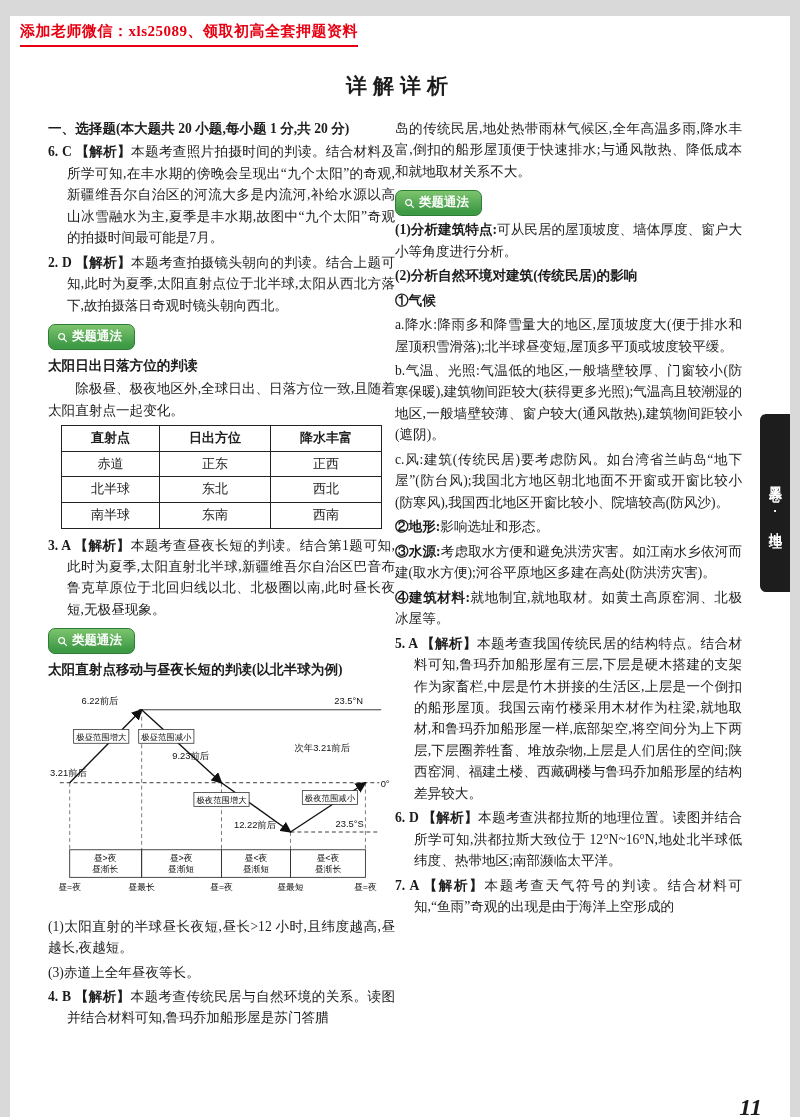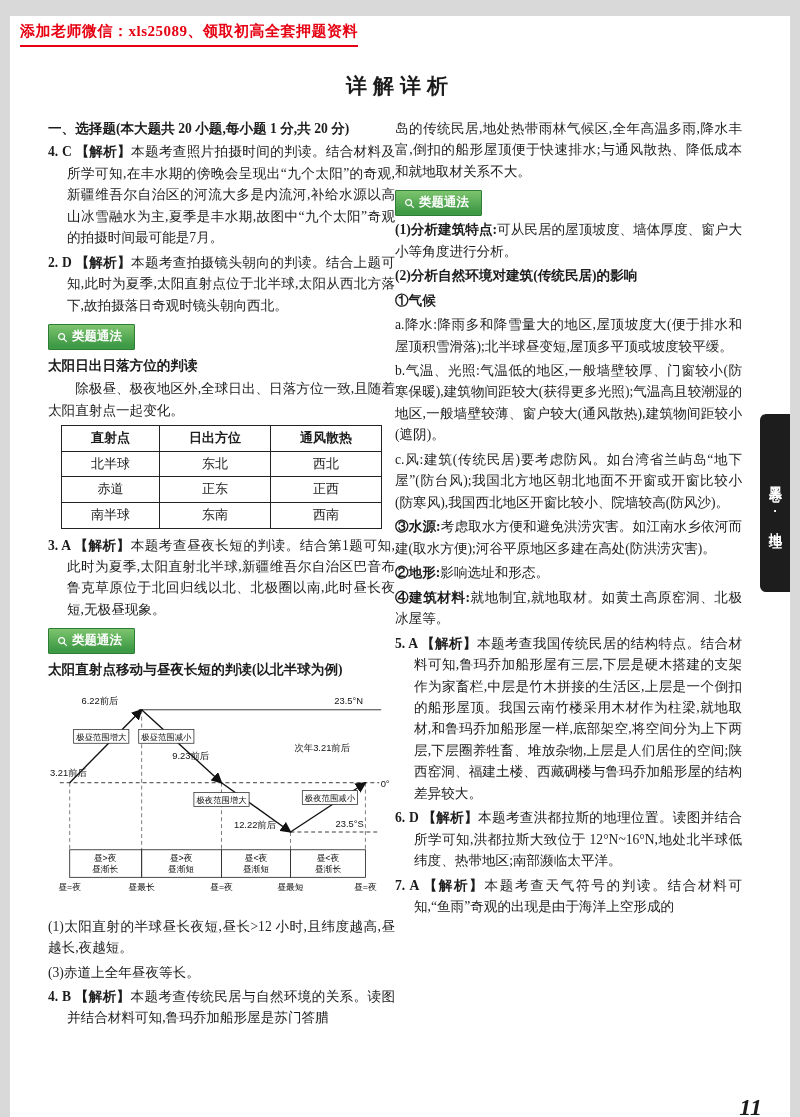--- a/index.html
+++ b/index.html
@@ -10,21 +10,21 @@
   .title{position:absolute;top:56px;left:0;right:0;text-align:center;font-size:21px;font-weight:700;letter-spacing:6px;}
   .columns{position:absolute;top:102px;left:38px;width:714px;display:flex;}
   .col{width:347px;font-size:13.6px;line-height:1.58;text-align:justify;}
   .col p{margin:0 0 3px 0;}
   .b{font-weight:700;}
   .sect{font-weight:700;margin-bottom:2px;}
   .hang{padding-left:19px;text-indent:-19px;}
   .indent2{text-indent:2em;}
   .subhead{font-weight:700;margin:2px 0;}
   .badge{display:inline-flex;align-items:center;gap:4px;margin:5px 0 3px 0;padding:2px 12px 2px 8px;
-         background:linear-gradient(180deg,#7dc46e 0%,#3f9a46 85%);border:1px solid #2e7d36;border-radius:1px;
+         background:linear-gradient(180deg,#7dc46e 0%,#3f9a46 85%);border:1px solid #2e7d36;border-radius:7px;
          color:#fff;font-weight:700;font-size:12.5px;font-family:"Liberation Sans","DejaVu Sans",sans-serif;}
   table.dirs{border-collapse:collapse;margin:4px auto 6px auto;}
   table.dirs th,table.dirs td{border:1px solid #222;padding:2px 29px;text-align:center;font-size:13px;}
   table.dirs th{font-weight:700;}
   .diag{display:block;margin:3px 0 4px 0;}
   .diag text{font-family:"Liberation Sans","DejaVu Sans",sans-serif;font-size:9.5px;fill:#111;}
   .diag .sm{font-size:8.5px;}
   .diag .cellt{font-size:9px;}
   .diag .ln{stroke:#222;stroke-width:0.9;fill:none;}
   .diag .dash{stroke-dasharray:4 3;}
@@ -46,51 +46,51 @@
   <div class="notice">添加老师微信：xls25089、领取初高全套押题资料</div>
 
   <div class="title">详解详析</div>
 
   <div class="columns">
 
     <div class="col">
 
       <div class="sect">一、选择题(本大题共 20 小题,每小题 1 分,共 20 分)</div>
 
-      <p class="hang"><span class="b">4. C 【解析】</span><span>本题考查照片拍摄时间的判读。结合材料及所学可知,在丰水期的傍晚会呈现出“九个太阳”的奇观,新疆维吾尔自治区的河流大多是内流河,补给水源以高山冰雪融水为主,夏季是丰水期,故图中“九个太阳”奇观的拍摄时间最可能是7月。</span></p>
+      <p class="hang"><span class="b">6. C 【解析】</span><span>本题考查照片拍摄时间的判读。结合材料及所学可知,在丰水期的傍晚会呈现出“九个太阳”的奇观,新疆维吾尔自治区的河流大多是内流河,补给水源以高山冰雪融水为主,夏季是丰水期,故图中“九个太阳”奇观的拍摄时间最可能是7月。</span></p>
 
       <p class="hang"><span class="b">2. D 【解析】</span><span>本题考查拍摄镜头朝向的判读。结合上题可知,此时为夏季,太阳直射点位于北半球,太阳从西北方落下,故拍摄落日奇观时镜头朝向西北。</span></p>
 
       <div class="badge">
         <svg width="11" height="11" viewBox="0 0 24 24">
             <circle cx="10" cy="10" r="6.5" fill="none" stroke="#fff" stroke-width="2.6"></circle>
             <line x1="15" y1="15" x2="21.5" y2="21.5" stroke="#fff" stroke-width="2.6"></line>
           </svg>
         <span>类题通法</span>
       </div>
 
       <div class="subhead">太阳日出日落方位的判读</div>
       <p class="indent2">除极昼、极夜地区外,全球日出、日落方位一致,且随着太阳直射点一起变化。</p>
 
       <table class="dirs">
         <tbody>
             <tr>
           <th>直射点</th>
           <th>日出方位</th>
-          <th>通风散热</th>
+          <th>降水丰富</th>
+        </tr>
+        <tr>
+          <td>赤道</td>
+          <td>正东</td>
+          <td>正西</td>
         </tr>
         <tr>
           <td>北半球</td>
           <td>东北</td>
           <td>西北</td>
-        </tr>
-        <tr>
-          <td>赤道</td>
-          <td>正东</td>
-          <td>正西</td>
         </tr>
         <tr>
           <td>南半球</td>
           <td>东南</td>
           <td>西南</td>
         </tr>
       </tbody>
         </table>
 
       <p class="hang"><span class="b">3. A 【解析】</span><span>本题考查昼夜长短的判读。结合第1题可知,此时为夏季,太阳直射北半球,新疆维吾尔自治区巴音布鲁克草原位于北回归线以北、北极圈以南,此时昼长夜短,无极昼现象。</span></p>
@@ -184,22 +184,22 @@
         <span>类题通法</span>
       </div>
 
 
       <p><span class="b">(1)分析建筑特点:</span><span>可从民居的屋顶坡度、墙体厚度、窗户大小等角度进行分析。</span></p>
       <p><span class="b">(2)分析自然环境对建筑(传统民居)的影响</span><span></span></p>
       <p><span class="b">①气候</span><span></span></p>
       <p><span>a.降水:</span><span>降雨多和降雪量大的地区,屋顶坡度大(便于排水和屋顶积雪滑落);北半球昼变短,屋顶多平顶或坡度较平缓。</span></p>
       <p><span>b.气温、光照:</span><span>气温低的地区,一般墙壁较厚、门窗较小(防寒保暖),建筑物间距较大(获得更多光照);气温高且较潮湿的地区,一般墙壁较薄、窗户较大(通风散热),建筑物间距较小(遮阴)。</span></p>
       <p><span>c.风:</span><span>建筑(传统民居)要考虑防风。如台湾省兰屿岛“地下屋”(防台风);我国北方地区朝北地面不开窗或开窗比较小(防寒风),我国西北地区开窗比较小、院墙较高(防风沙)。</span></p>
+      <p><span class="b">②地形:</span><span>影响选址和形态。</span></p>
       <p><span class="b">③水源:</span><span>考虑取水方便和避免洪涝灾害。如江南水乡依河而建(取水方便);河谷平原地区多建在高处(防洪涝灾害)。</span></p>
-      <p><span class="b">②地形:</span><span>影响选址和形态。</span></p>
       <p><span class="b">④建筑材料:</span><span>就地制宜,就地取材。如黄土高原窑洞、北极冰屋等。</span></p>
 
       <p class="hang"><span class="b">5. A 【解析】</span><span>本题考查我国传统民居的结构特点。结合材料可知,鲁玛乔加船形屋有三层,下层是硬木搭建的支架作为家畜栏,中层是竹木拼接的生活区,上层是一个倒扣的船形屋顶。我国云南竹楼采用木材作为柱梁,就地取材,和鲁玛乔加船形屋一样,底部架空,将空间分为上下两层,下层圈养牲畜、堆放杂物,上层是人们居住的空间;陕西窑洞、福建土楼、西藏碉楼与鲁玛乔加船形屋的结构差异较大。</span></p>
 
       <p class="hang"><span class="b">6. D 【解析】</span><span>本题考查洪都拉斯的地理位置。读图并结合所学可知,洪都拉斯大致位于 12°N~16°N,地处北半球低纬度、热带地区;南部濒临太平洋。</span></p>
 
       <p class="hang"><span class="b">7. A 【解析】</span><span>本题考查天气符号的判读。结合材料可知,“鱼雨”奇观的出现是由于海洋上空形成的</span></p>
 
     </div>
   </div>

